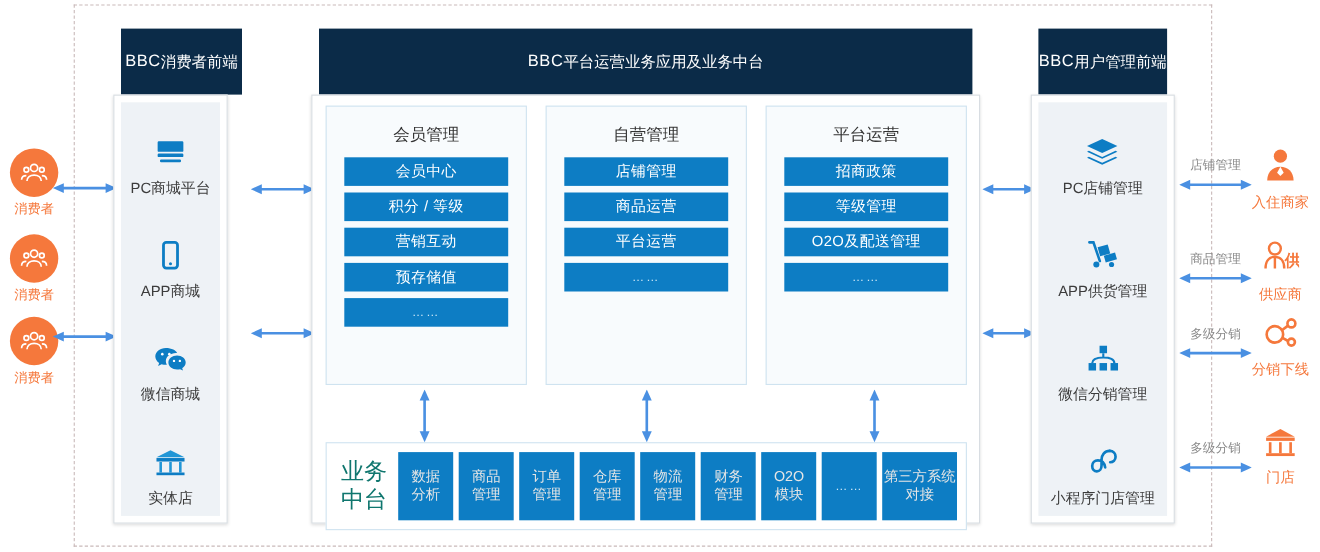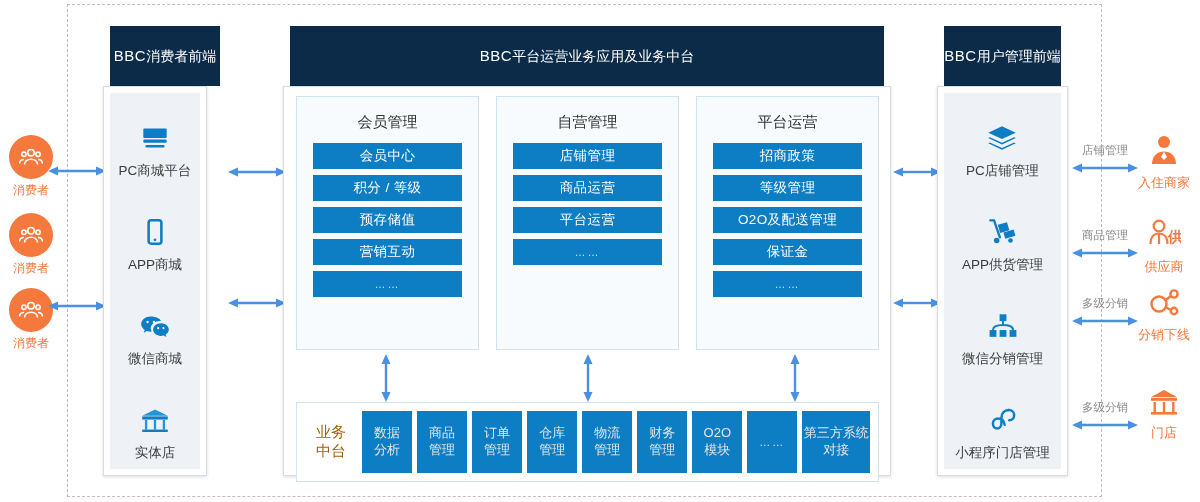--- a/index.html
+++ b/index.html
@@ -57,21 +57,21 @@
     height:26px;line-height:26px;white-space:nowrap;letter-spacing:.4px;
   }
   .bbtn.dots{letter-spacing:2px;font-size:11px;color:#cfe8f7;}
 
   
   .midplat{
     position:absolute;background:#ffffff;border:1px solid #cfe3f0;box-sizing:border-box;
     display:flex;align-items:center;padding:6px 8px;gap:5px;
   }
   .midplat .mp-label{
-    font-size:15px;color:#a16207;line-height:1.25;text-align:center;
+    font-size:21px;color:#0f766e;line-height:1.25;text-align:center;
     width:52px;flex:0 0 52px;
   }
   .mp-cell{
     background:#0d7dc4;color:#e5e5e5;font-size:13px;text-align:center;
     height:62px;display:flex;flex-direction:column;align-items:center;justify-content:center;
     line-height:1.3;flex:1 1 0;white-space:nowrap;
   }
   .mp-cell.dots{font-size:11px;letter-spacing:2px;color:#cfe8f7;}
   .mp-cell.wide{flex:1.35 1 0;}
 
@@ -228,43 +228,42 @@
   </div>
 
   <div class="abs white-card" style="left:283px;top:86px;width:608px;height:390px;">
     <div class="center-inner">
 
       <div class="subcard" style="left:12px;top:9px;width:183px;height:254px;">
         <div class="title">会员管理</div>
         <div class="btnlist">
           <div class="bbtn">会员中心</div>
           <div class="bbtn">积分 / 等级</div>
+          <div class="bbtn">营销互动</div>
           <div class="bbtn">预存储值</div>
-          <div class="bbtn">营销互动</div>
           <div class="bbtn dots">……</div>
         </div>
       </div>
 
       <div class="subcard" style="left:212px;top:9px;width:183px;height:254px;">
         <div class="title">自营管理</div>
         <div class="btnlist">
           <div class="bbtn">店铺管理</div>
           <div class="bbtn">商品运营</div>
           <div class="bbtn">平台运营</div>
           <div class="bbtn dots">……</div>
         </div>
       </div>
 
       <div class="subcard" style="left:412px;top:9px;width:183px;height:254px;">
         <div class="title">平台运营</div>
         <div class="btnlist">
           <div class="bbtn">招商政策</div>
           <div class="bbtn">等级管理</div>
           <div class="bbtn">O2O及配送管理</div>
-          <div class="bbtn">保证金</div>
           <div class="bbtn dots">……</div>
         </div>
       </div>
 
       <svg class="varrow" style="left:96px;top:267px;height:48px;" viewBox="0 0 12 48">
         <line x1="6" y1="8" x2="6" y2="40" stroke="#4a90e2" stroke-width="2.4"></line>
         <path d="M6 0 L1.5 10 L10.5 10 Z" fill="#4a90e2"></path>
           <path d="M6 48 L1.5 38 L10.5 38 Z" fill="#4a90e2"></path>
       </svg>
       <svg class="varrow" style="left:298px;top:267px;height:48px;" viewBox="0 0 12 48">

